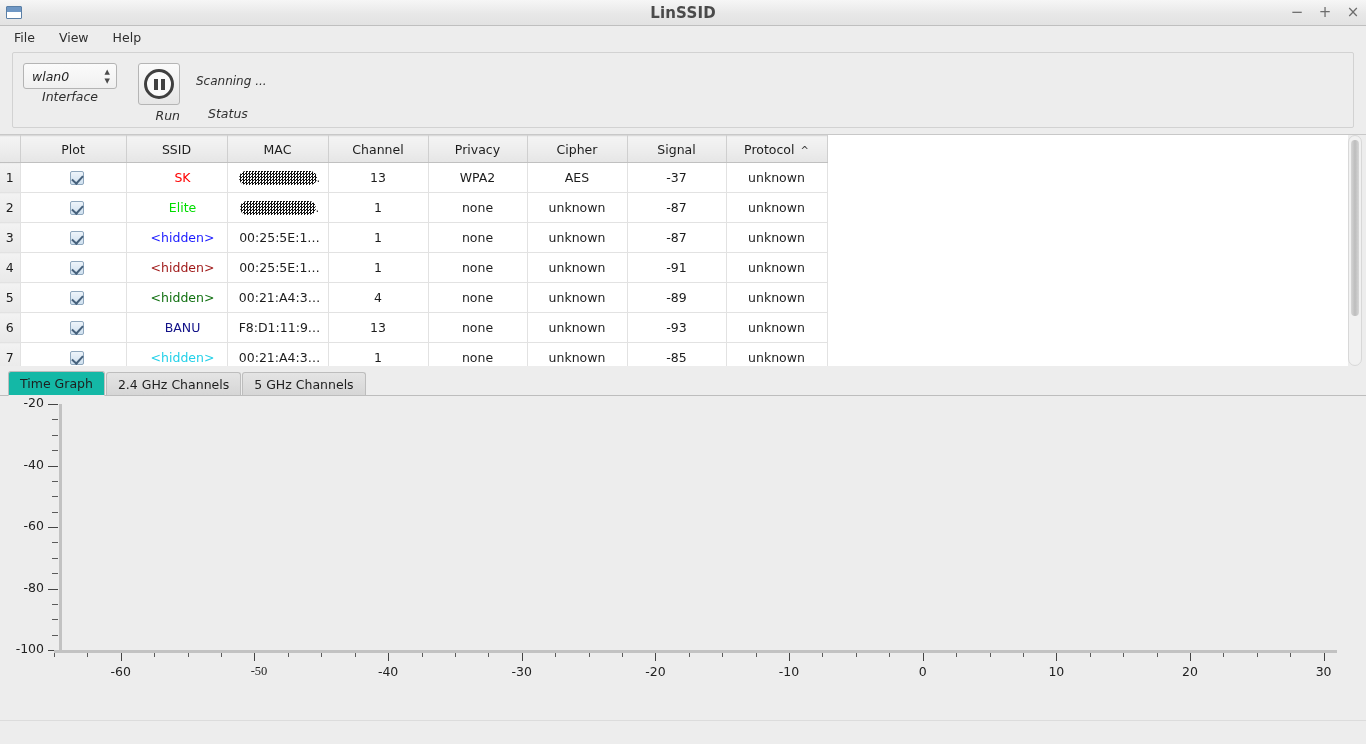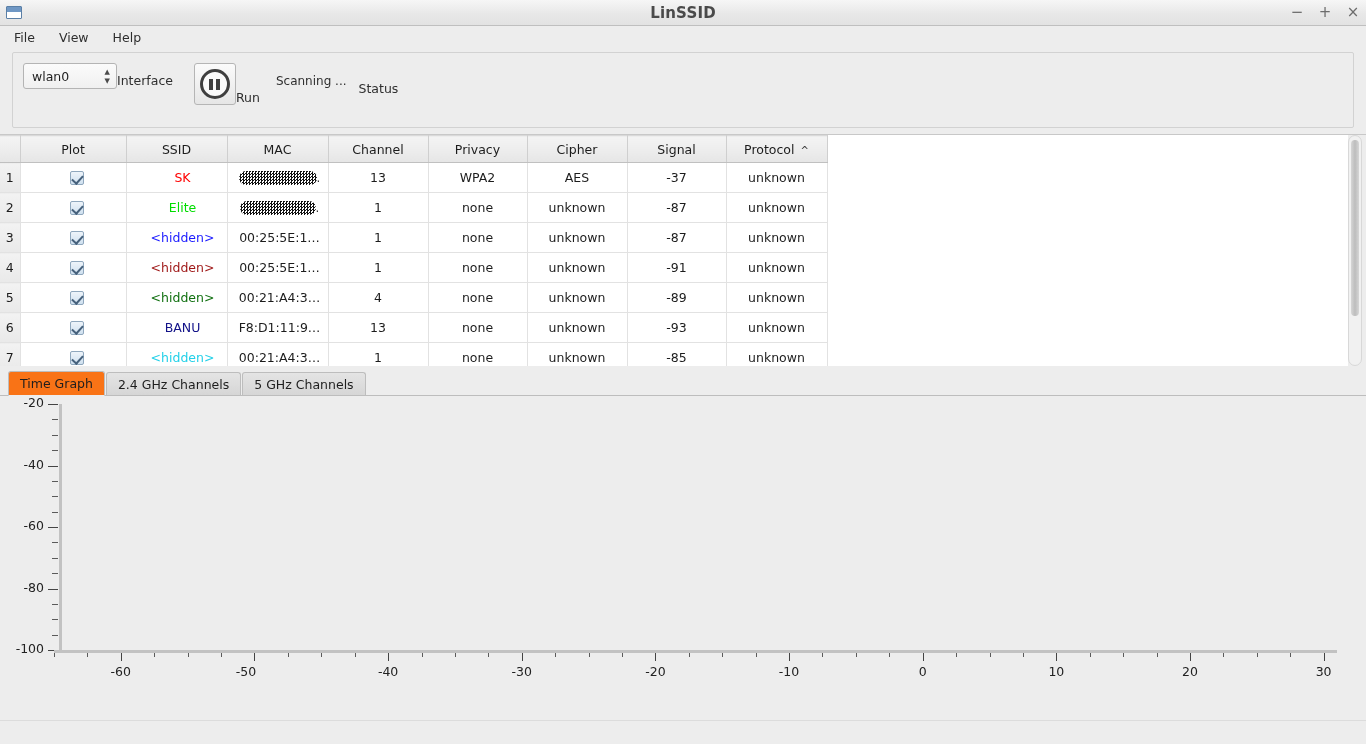--- a/index.html
+++ b/index.html
@@ -65,23 +65,23 @@
     background: #ededed;
     position: relative;
     display: flex; align-items: flex-start;
   }
   .tb-left { display: flex; align-items: flex-start; padding: 10px 0 0 10px; }
   .tb-right {
     position: absolute; right: 10px; top: 10px;
     display: flex; align-items: flex-start;
   }
 
-  .ctl-group { display: flex; align-items: center; }
+  .ctl-group { display: flex; flex-direction: column; align-items: center; font-style: italic; }
   .ctl-caption {
-    font-size: 12.5px; color: #2f2f2f; margin-top: 9px;
+    font-size: 12.5px; color: #2f2f2f; 
   }
 
   .spin {
     width: 94px; height: 26px;
     border: 1px solid #b4b4b4;
     border-radius: 3px;
     background: linear-gradient(to bottom, #fbfbfb, #f0f0f0);
     display: flex; align-items: center;
     padding: 0 4px 0 8px;
     font-size: 12.5px; color: #1e1e1e;
@@ -267,21 +267,21 @@
     display: flex; align-items: center;
     font-size: 12.5px; color: #1e1e1e;
     border: 1px solid #bdbdbd;
     border-bottom: none;
     border-radius: 3px 3px 0 0;
     background: linear-gradient(to bottom, #e4e4e4, #d6d6d6);
     margin-right: 1px;
     position: relative;
   }
   .tab.active {
-    background: #f97316;
+    background: #14b8a6;
     height: 25px;
     margin-bottom: -1px;
     border-bottom: 1px solid #ededed;
     z-index: 2;
   }
 
   
   .plot-area {
     position: relative;
     height: 330px;
@@ -503,21 +503,21 @@
       <div style="position: absolute; left: 52px; width: 6px; height: 1px; background: rgb(90, 90, 90); top: 146.375px;"></div>
       <div style="position: absolute; left: 52px; width: 6px; height: 1px; background: rgb(90, 90, 90); top: 115.625px;"></div>
       <div style="position: absolute; left: 52px; width: 6px; height: 1px; background: rgb(90, 90, 90); top: 100.25px;"></div>
       <div style="position: absolute; left: 52px; width: 6px; height: 1px; background: rgb(90, 90, 90); top: 84.875px;"></div>
       <div style="position: absolute; left: 52px; width: 6px; height: 1px; background: rgb(90, 90, 90); top: 54.125px;"></div>
       <div style="position: absolute; left: 52px; width: 6px; height: 1px; background: rgb(90, 90, 90); top: 38.75px;"></div>
       <div style="position: absolute; left: 52px; width: 6px; height: 1px; background: rgb(90, 90, 90); top: 23.375px;"></div>
       <div style="position: absolute; left: 59px; top: 8px; width: 3px; height: 246px; background: rgb(194, 194, 194);"></div>
       <div class="xlabel" style="position: absolute; left: 100.823px; top: 268px;">-60</div>
       <div style="position: absolute; left: 120.823px; top: 256px; width: 1px; height: 9px; background: rgb(68, 68, 68);"></div>
-      <div class="xlabel" style="position: absolute; left: 226px; top: 268px;">-50</div>
+      <div class="xlabel" style="position: absolute; left: 239px; top: 268px; font-family: Liberation Serif, serif;">-50</div>
       <div style="position: absolute; left: 254.469px; top: 256px; width: 1px; height: 9px; background: rgb(68, 68, 68);"></div>
       <div class="xlabel" style="position: absolute; left: 368.115px; top: 268px;">-40</div>
       <div style="position: absolute; left: 388.115px; top: 256px; width: 1px; height: 9px; background: rgb(68, 68, 68);"></div>
       <div class="xlabel" style="position: absolute; left: 501.76px; top: 268px;">-30</div>
       <div style="position: absolute; left: 521.76px; top: 256px; width: 1px; height: 9px; background: rgb(68, 68, 68);"></div>
       <div class="xlabel" style="position: absolute; left: 635.406px; top: 268px;">-20</div>
       <div style="position: absolute; left: 655.406px; top: 256px; width: 1px; height: 9px; background: rgb(68, 68, 68);"></div>
       <div class="xlabel" style="position: absolute; left: 769.052px; top: 268px;">-10</div>
       <div style="position: absolute; left: 789.052px; top: 256px; width: 1px; height: 9px; background: rgb(68, 68, 68);"></div>
       <div class="xlabel" style="position: absolute; left: 902.698px; top: 268px;">0</div>

